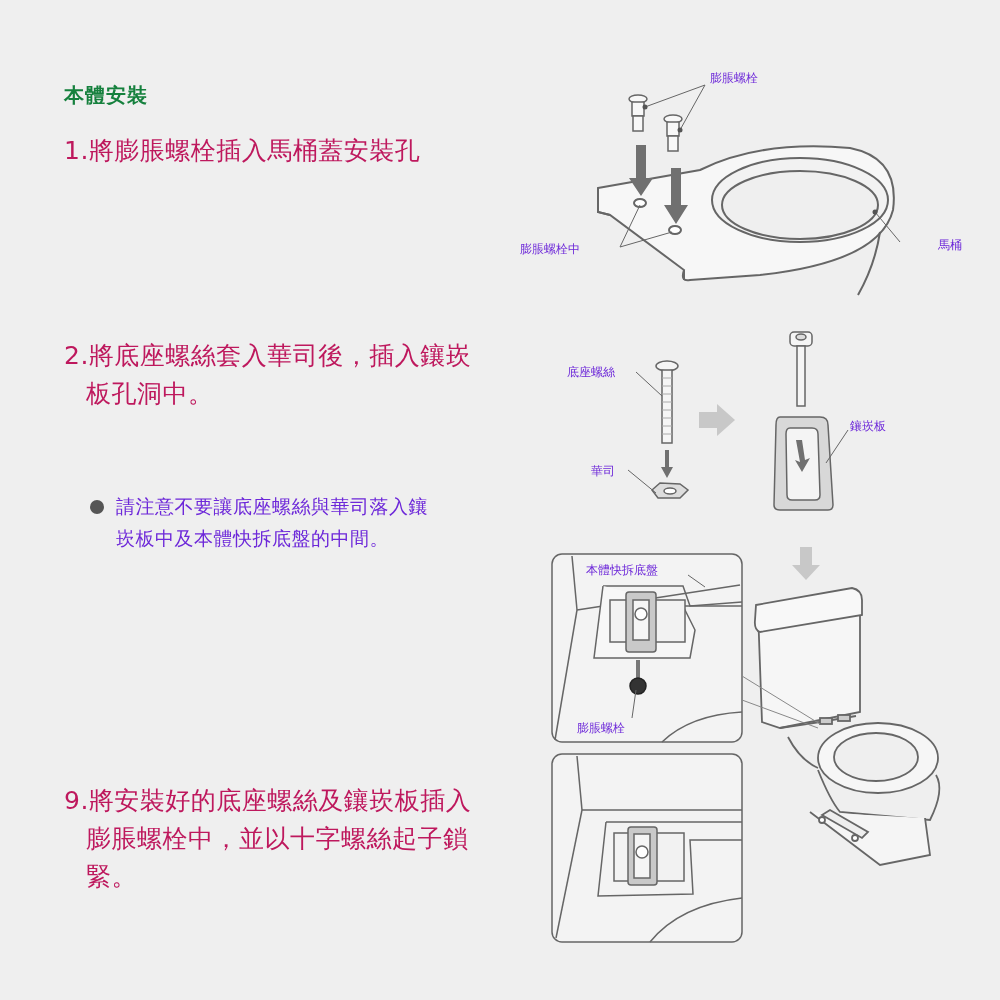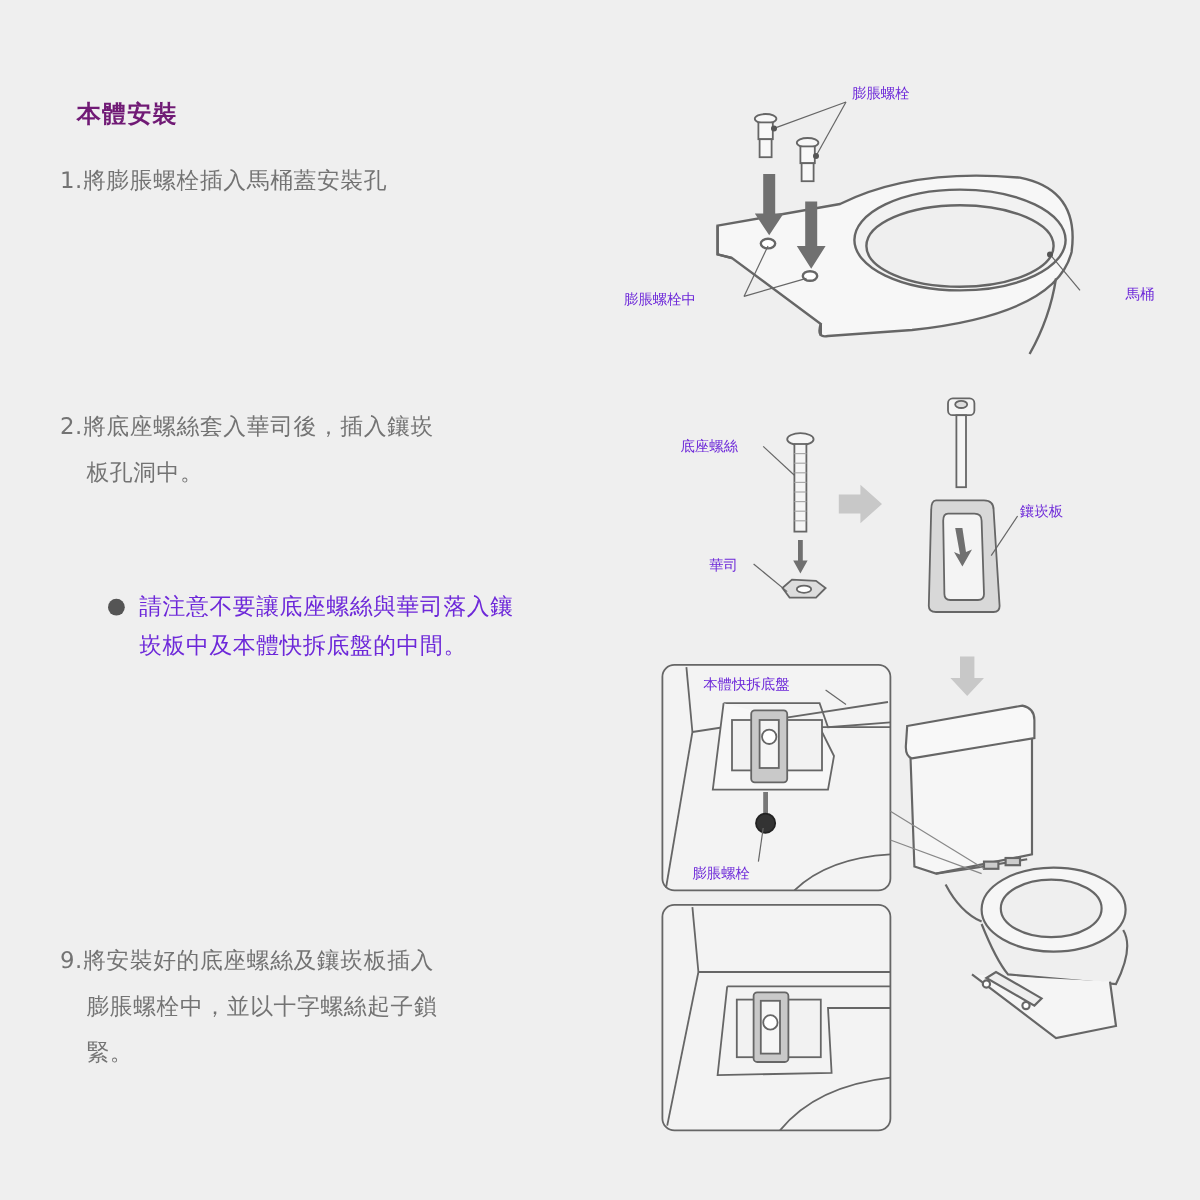--- a/index.html
+++ b/index.html
@@ -5,25 +5,25 @@
     html, body { margin: 0; padding: 0; }
     body {
       width: 1000px; height: 1000px; overflow: hidden;
       background: #efefef;
       font-family: "DejaVu Sans", sans-serif;
       color: #555;
       position: relative;
     }
     .heading {
       position: absolute; left: 64px; top: 82px;
-      font-size: 20px; font-weight: bold; color: #701a75; letter-spacing: 1px;
+      font-size: 20px; font-weight: bold; color: #15803d; letter-spacing: 1px;
     }
     .step {
-      position: absolute; left: 50px;
-      font-size: 19px; color: #737373; line-height: 38px; letter-spacing: 0.5px;
+      position: absolute; left: 64px;
+      font-size: 25px; color: #be185d; line-height: 38px; letter-spacing: 0.5px;
     }
     .step .line2 { display: block; padding-left: 22px; }
     .step1 { top: 132px; }
     .step2 { top: 337px; }
     .step3 { top: 782px; }
     .note {
       position: absolute; left: 90px; top: 490px;
       font-size: 19px; color: #6d28d9; line-height: 32px; letter-spacing: 0.5px;
     }
     .note .bullet {

